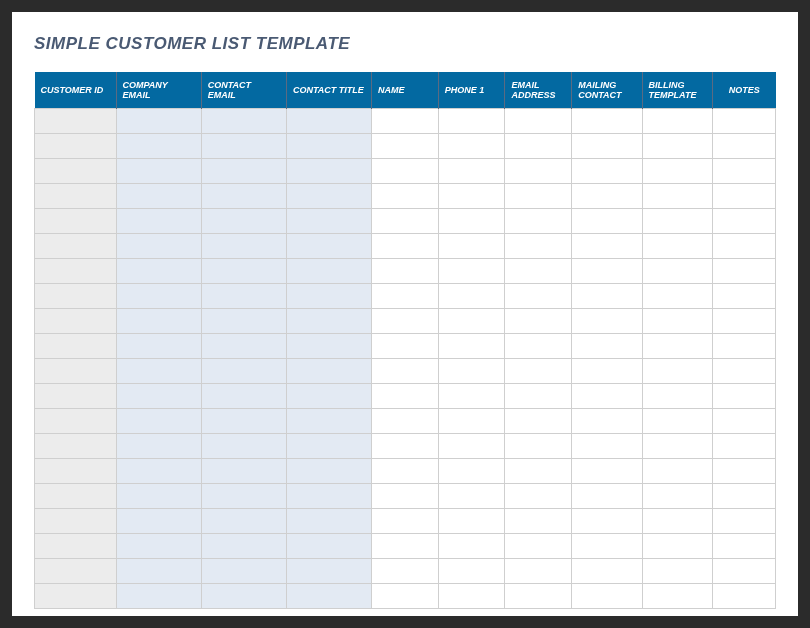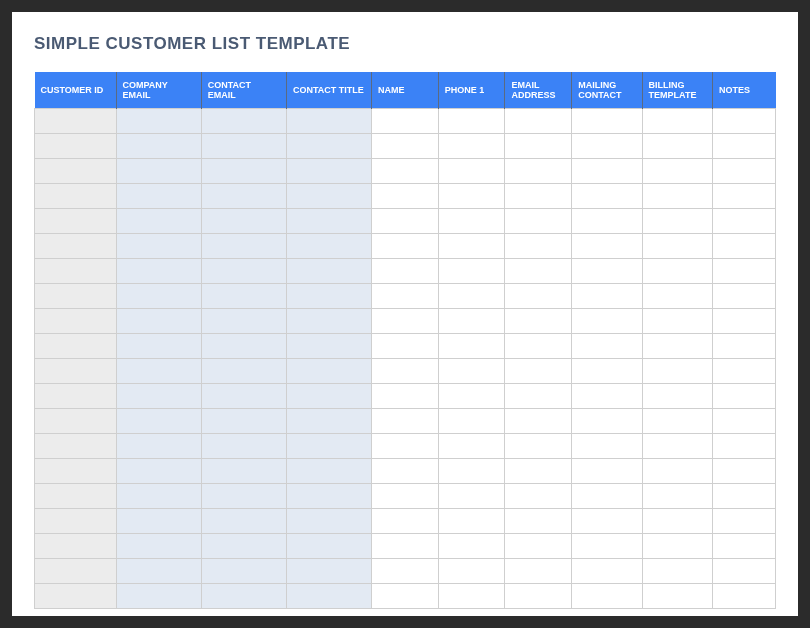--- a/index.html
+++ b/index.html
@@ -12,47 +12,48 @@
       padding: 12px;
       font-family: Arial, Helvetica, sans-serif;
       width: 810px;
       height: 628px;
     }
     .page {
       background: #ffffff;
       width: 100%;
       height: 100%;
       padding: 22px 22px 15px 22px;
+      font-style: italic;
     }
     .title {
       color: #4a5a73;
       font-size: 17px;
       font-weight: bold;
       letter-spacing: 0.5px;
       margin-bottom: 18px;
     }
     table {
       width: 100%;
       border-collapse: collapse;
       table-layout: fixed;
     }
     thead th {
-      background: #3b82f6;
+      background: #0369a1;
       color: #ffffff;
       font-size: 9px;
       font-weight: bold;
       text-align: left;
       padding: 8px 6px;
       border-right: 1px solid #5a6a82;
       height: 34px;
       vertical-align: middle;
     }
     thead th:last-child {
       border-right: none;
-      text-align: left;
+      text-align: center;
     }
     tbody td {
       height: 25px;
       border: 1px solid #cfcfcf;
       background: #ffffff;
       font-size: 10px;
       padding: 2px 4px;
     }
     tbody td.col-id {
       background: #ececec;

